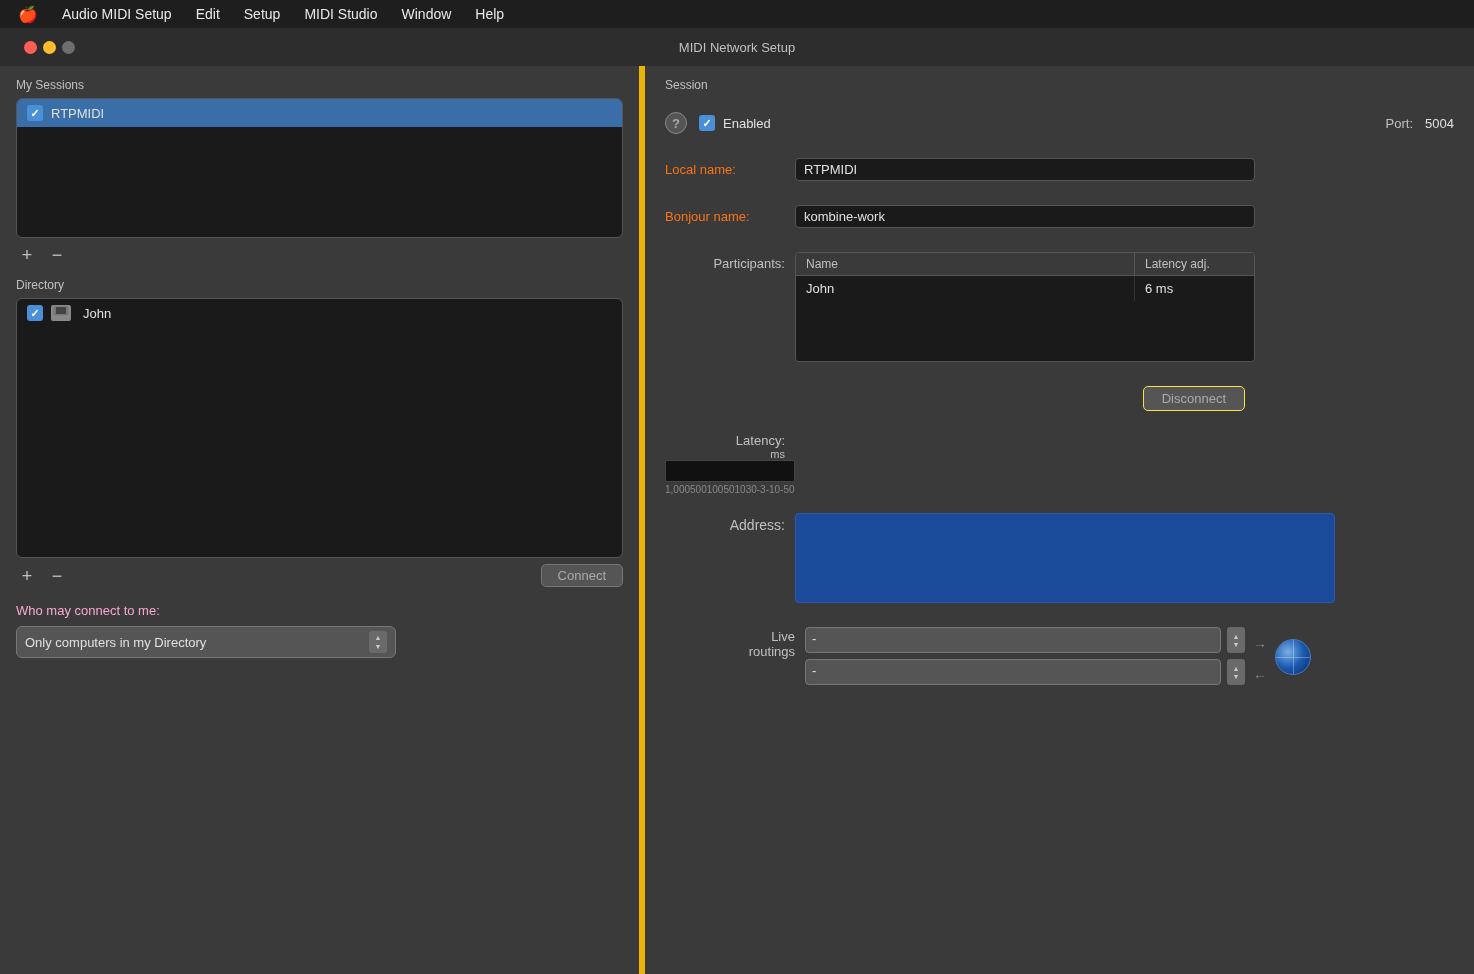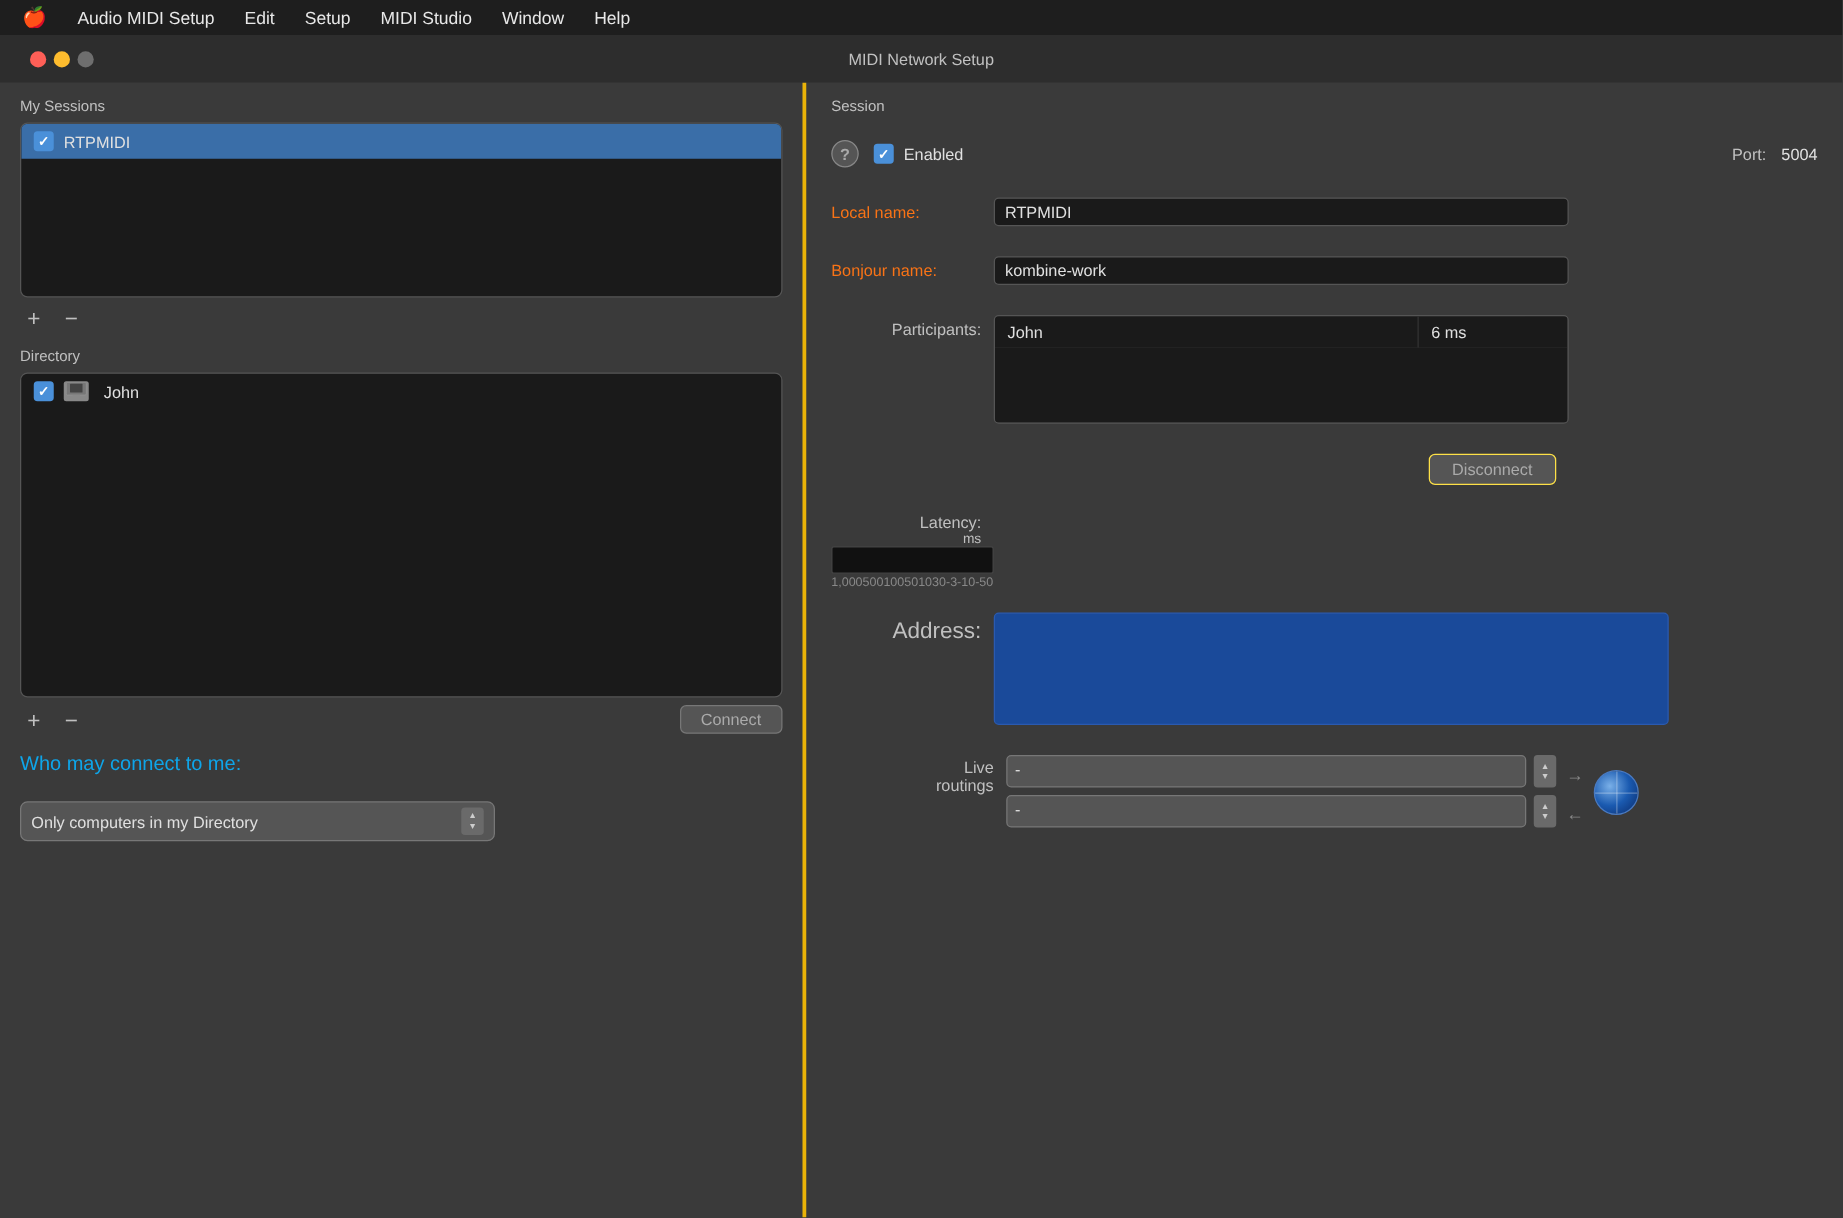--- a/index.html
+++ b/index.html
@@ -66,21 +66,21 @@
     .main-content {
       display: flex;
       padding: 0;
       height: calc(974px - 66px);
     }
 
     
     .left-panel {
       width: 645px;
       padding: 12px 16px;
-      border-right: 3px solid #eab308;
+      border-right: 6px solid #eab308;
       display: flex;
       flex-direction: column;
       gap: 12px;
     }
 
     .section-label {
       font-size: 12px;
       color: #c0c0c0;
       margin-bottom: 6px;
       font-weight: 400;
@@ -175,23 +175,23 @@
       color: #aaa;
       font-size: 13px;
       cursor: default;
     }
 
     
     .who-connect-section {
       margin-top: 4px;
     }
     .who-connect-label {
-      font-size: 16px;
-      color: #0ea5e9;
-      margin-bottom: 20px;
+      font-size: 13px;
+      color: #f9a8d4;
+      margin-bottom: 8px;
     }
     .dropdown-select {
       display: flex;
       align-items: center;
       background: #555;
       border: 1px solid #777;
       border-radius: 6px;
       padding: 4px 8px;
       width: 380px;
       cursor: pointer;
@@ -387,21 +387,21 @@
     
     .address-section {
       display: flex;
       align-items: flex-start;
       margin-bottom: 10px;
     }
     .address-label {
       width: 120px;
       text-align: right;
       color: #c0c0c0;
-      font-size: 18px;
+      font-size: 14px;
       margin-right: 10px;
       padding-top: 4px;
     }
     .address-box {
       flex: 1;
       max-width: 540px;
       height: 90px;
       background: #1a4a9a;
       border: 1px solid #2a5ab0;
       border-radius: 4px;
@@ -591,20 +591,24 @@
     </div>
 
     <div class="field-row">
       <span class="field-label">Bonjour name:</span>
       <div class="field-value">kombine-work</div>
     </div>
 
     <div class="participants-section">
       <span class="participants-label">Participants:</span>
       <div class="participants-table">
+        <div class="table-header">
+          <span class="table-col table-col-name">Name</span>
+          <span class="table-col table-col-latency">Latency adj.</span>
+        </div>
         <div class="table-row-data">
           <span class="table-cell table-cell-name">John</span>
           <span class="table-cell table-cell-latency">6 ms</span>
         </div>
         <div style="background:#1a1a1a; height:60px;"></div>
       </div>
     </div>
 
     <div class="disconnect-row">
       <button class="disconnect-button">Disconnect</button>

